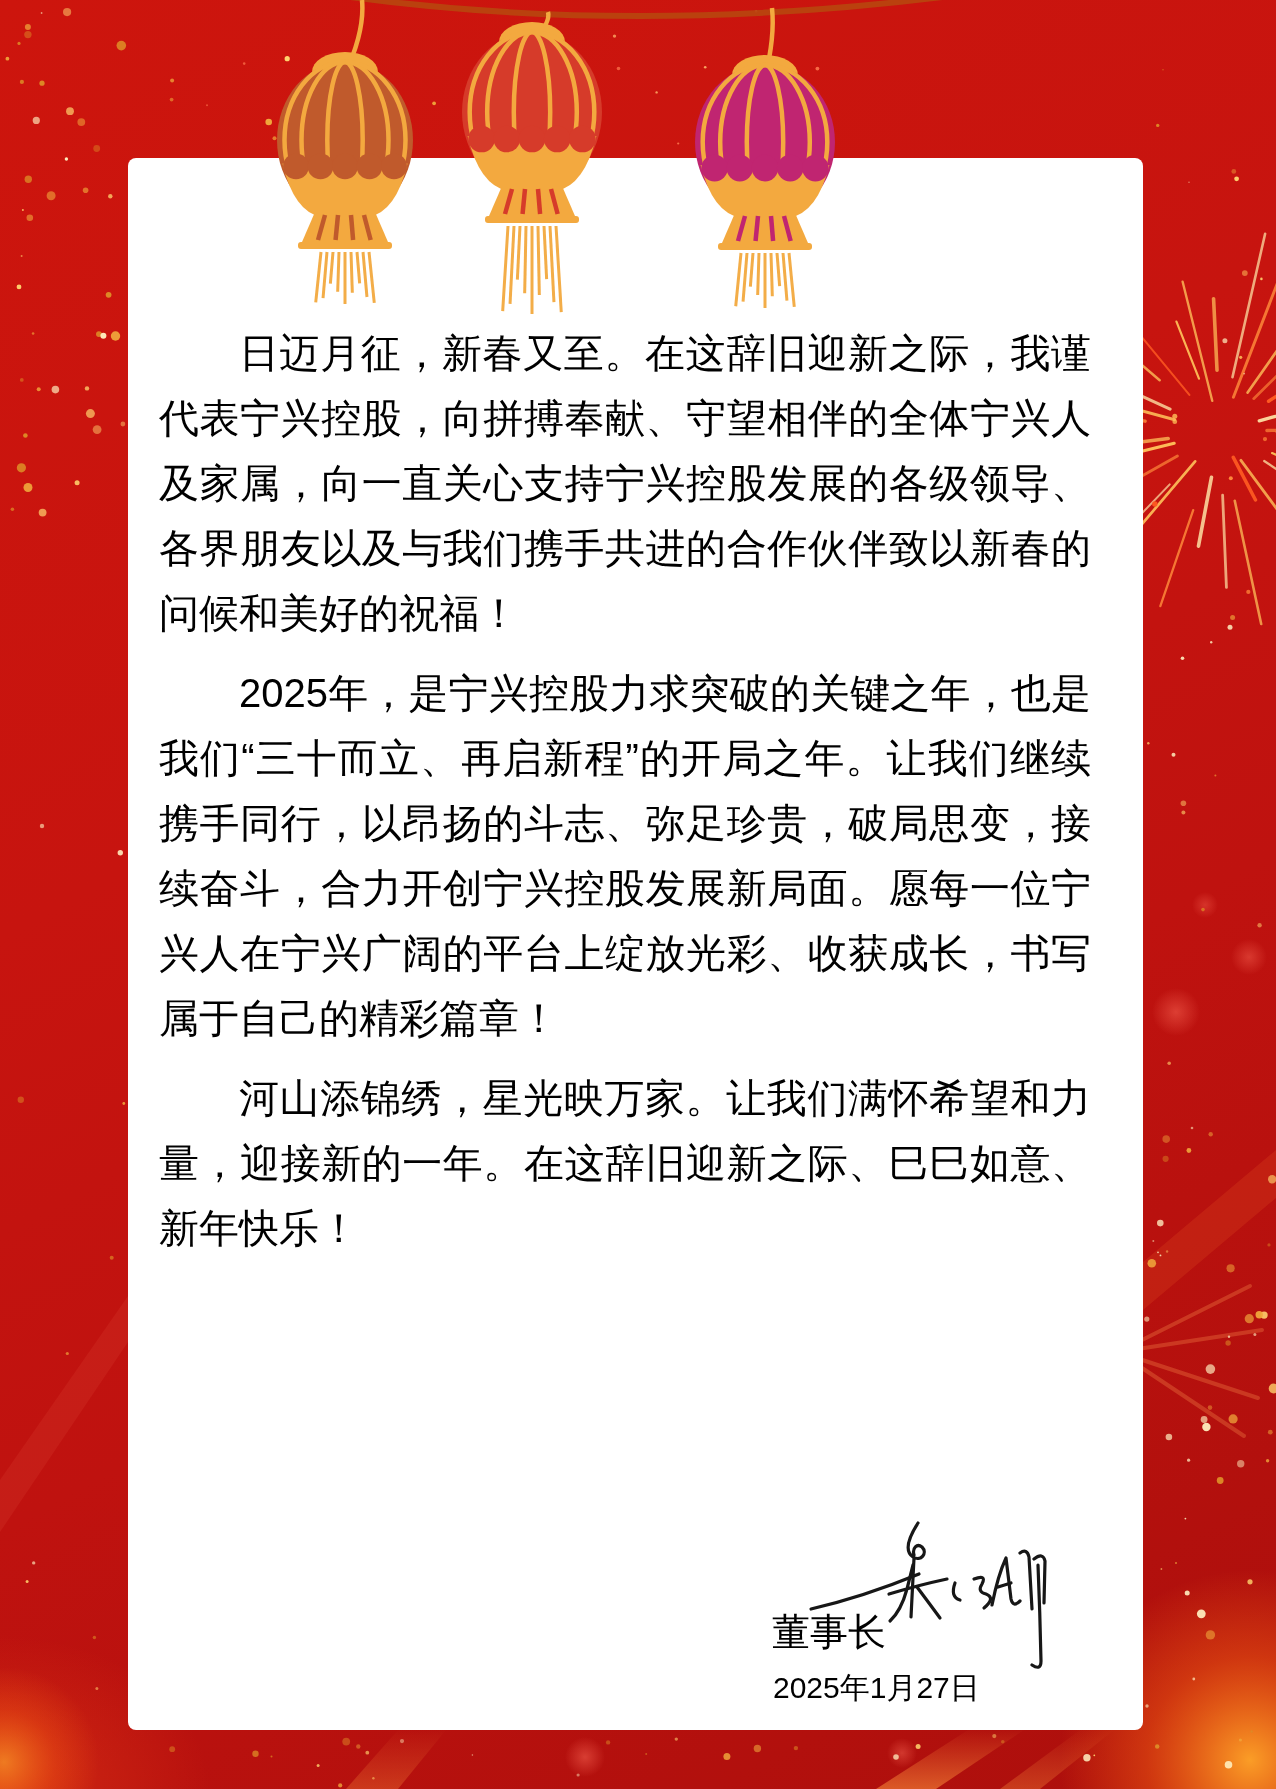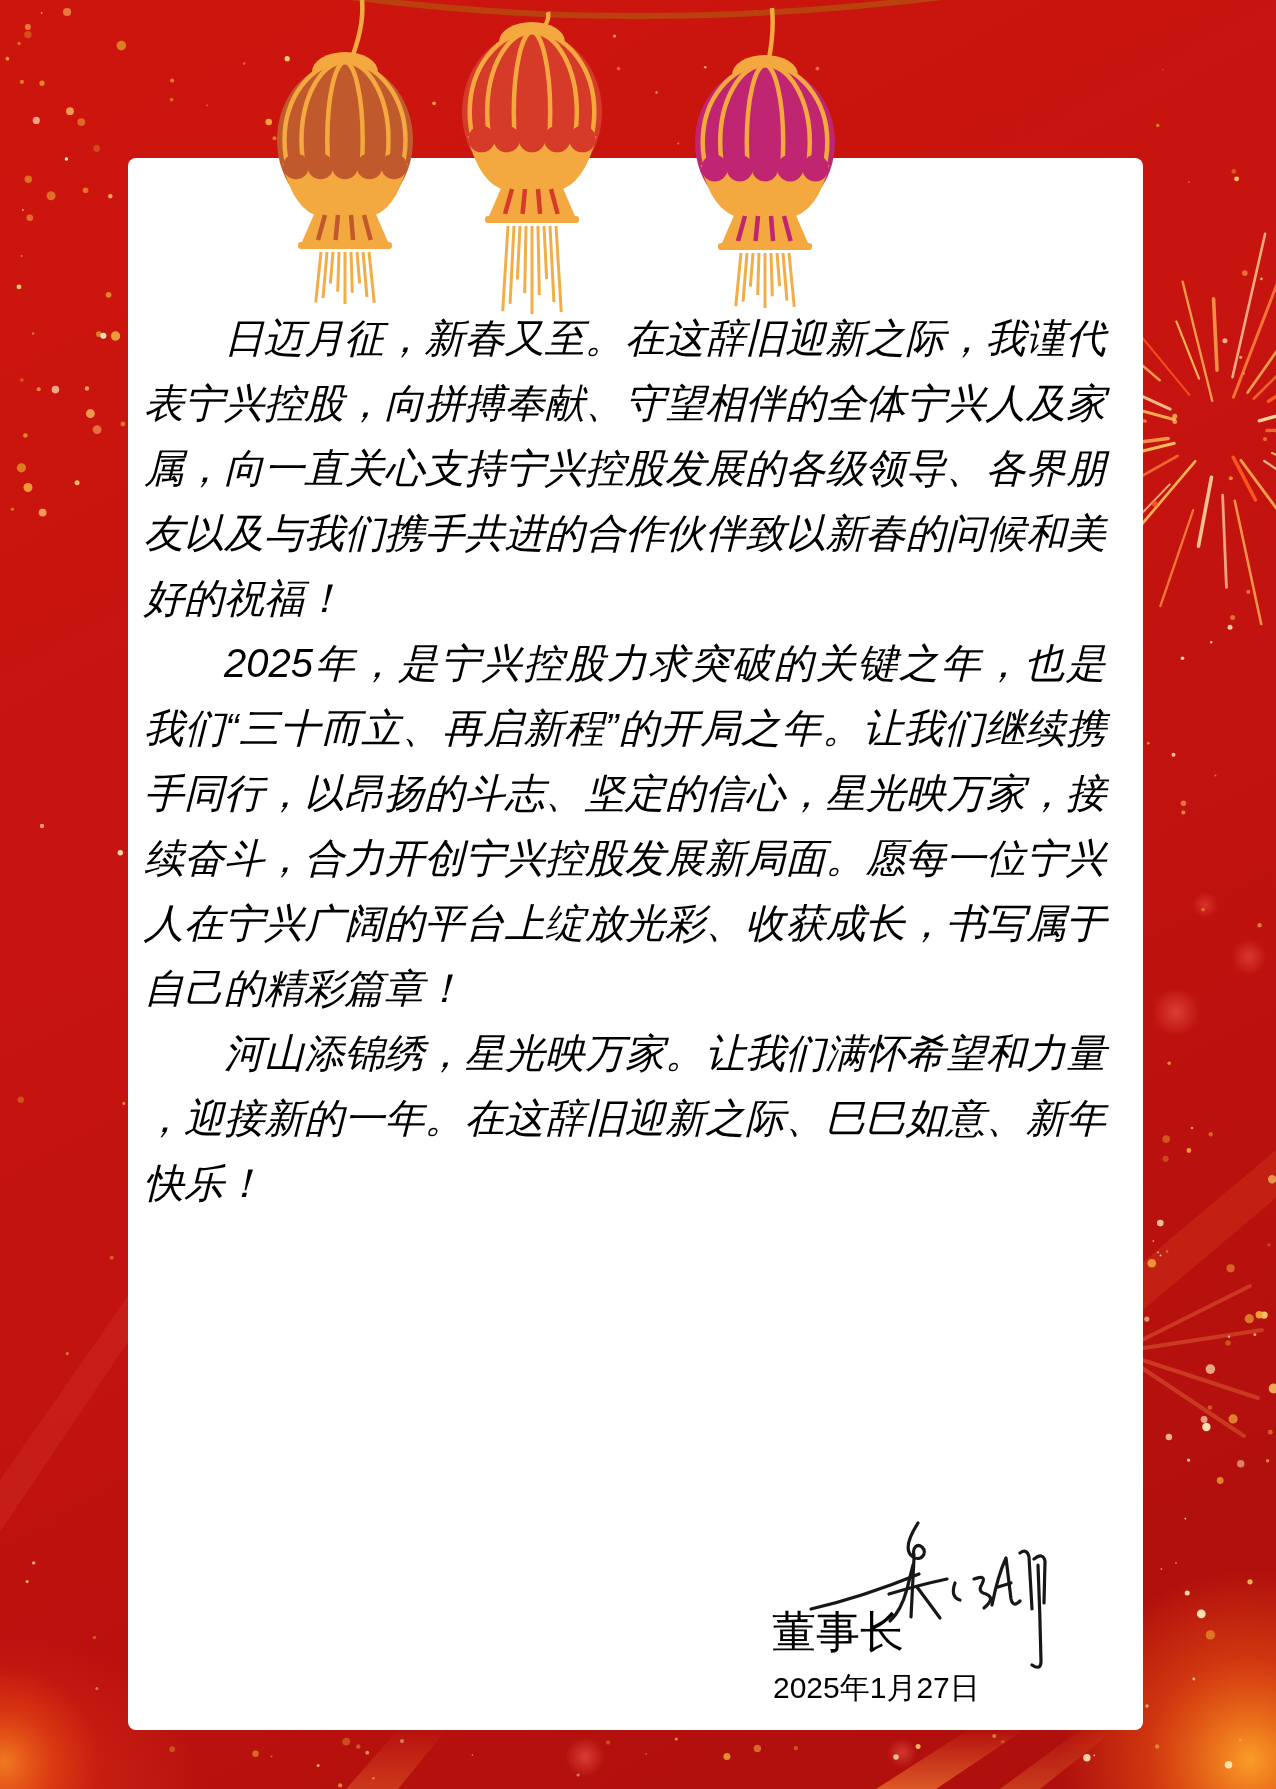--- a/index.html
+++ b/index.html
@@ -19,24 +19,24 @@
     position:absolute;z-index:2;
     left:128px;top:158px;width:1015px;height:1572px;
     background:#ffffff;border-radius:8px;
   }
   .letter-body{
     position:absolute;left:16px;top:148px;width:962px;
     font-size:40px;line-height:65px;color:#000;
     text-align:justify;text-justify:inter-ideograph;
     word-break:break-all;line-break:anywhere;
   }
-  .letter-body p{margin:0;text-indent:2em;font-style:italic;}
+  .letter-body p{margin:15px;text-indent:2em;}
   .signer{
     position:absolute;left:644px;top:1452px;
-    font-size:44px;line-height:44px;color:#000;white-space:nowrap;
+    font-size:38px;line-height:44px;color:#000;white-space:nowrap;
   }
   .date{
     position:absolute;left:645px;top:1508px;
     font-size:30px;line-height:44px;color:#000;white-space:nowrap;
   }
   .signature{
     position:absolute;left:565px;top:1355px;width:380px;height:172px;
     overflow:visible;
   }
   .signature path{fill:none;stroke:#171717;stroke-width:3.2;stroke-linecap:round;stroke-linejoin:round;}
@@ -302,21 +302,21 @@
         <circle cx="402.0" cy="1741.1" r="2.1" fill="#ffefbf" opacity="0.45"></circle>
         <circle cx="367.3" cy="1752.7" r="1.9" fill="#ffd36e" opacity="0.66"></circle>
         <circle cx="172.2" cy="1749.2" r="2.9" fill="#dd8a26" opacity="0.51"></circle>
         <circle cx="271.5" cy="1756.4" r="1.0" fill="#dd8a26" opacity="0.73"></circle>
       </g>
     </svg>
 
   <div class="card">
     <div class="letter-body">
       <p>日迈月征，新春又至。在这辞旧迎新之际，我谨代表宁兴控股，向拼搏奉献、守望相伴的全体宁兴人及家属，向一直关心支持宁兴控股发展的各级领导、各界朋友以及与我们携手共进的合作伙伴致以新春的问候和美好的祝福！</p>
-      <p>2025年，是宁兴控股力求突破的关键之年，也是我们“三十而立、再启新程”的开局之年。让我们继续携手同行，以昂扬的斗志、坚定的信心，星光映万家，接续奋斗，合力开创宁兴控股发展新局面。愿每一位宁兴人在宁兴广阔的平台上绽放光彩、收获成长，书写属于自己的精彩篇章！</p>
+      <p>2025年，是宁兴控股力求突破的关键之年，也是我们“三十而立、再启新程”的开局之年。让我们继续携手同行，以昂扬的斗志、弥足珍贵，破局思变，接续奋斗，合力开创宁兴控股发展新局面。愿每一位宁兴人在宁兴广阔的平台上绽放光彩、收获成长，书写属于自己的精彩篇章！</p>
       <p>河山添锦绣，星光映万家。让我们满怀希望和力量，迎接新的一年。在这辞旧迎新之际、巳巳如意、新年快乐！</p>
     </div>
 
     <div class="signer">董事长</div>
 
     <svg class="signature" viewBox="0 0 380 172">
       <path d="M118,96 Q170,84 226,61"></path>
       <path d="M225,10 C216,24 211,38 220,44 C228,49 235,40 229,34 C224,30 219,35 221,42 M221,45 L218,104"></path>
       <path d="M196,81 Q226,72 254,66 M220,52 L214,76 Q208,98 197,108 M224,74 Q236,90 247,105"></path>
       <path d="M262,70 Q257,84 267,87 M281,66 Q294,61 289,71 Q284,79 293,81 Q303,85 291,95 M305,74 L318,70"></path>

